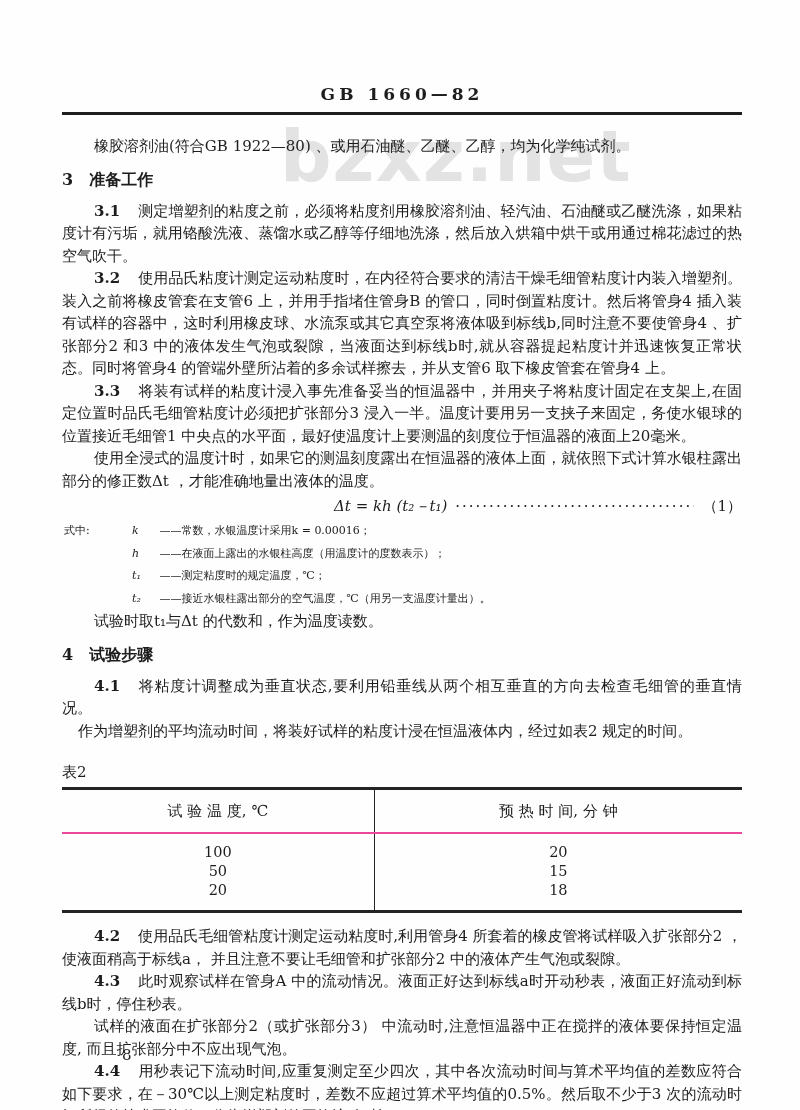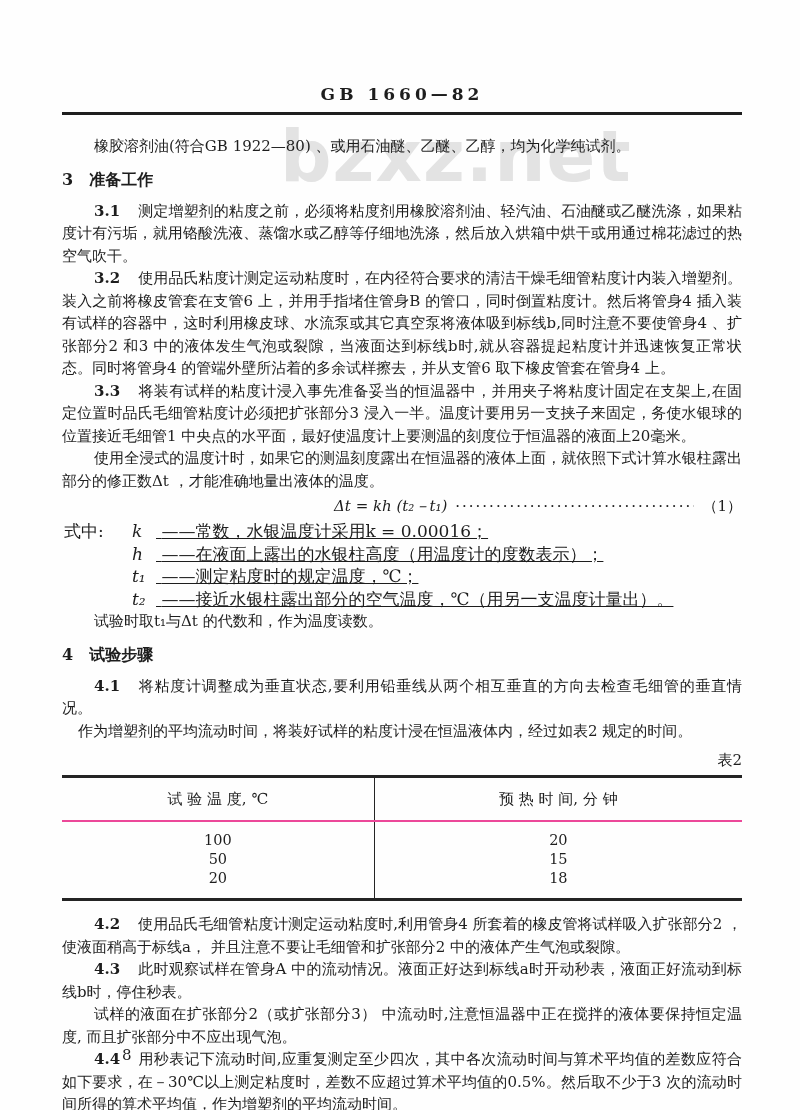--- a/index.html
+++ b/index.html
@@ -27,24 +27,24 @@
   .indent-sm { text-indent:16px; }
   .pnum { font-weight:bold; margin-right:18px; }
   .formula {
     display:flex; align-items:baseline;
     padding-left:272px; margin:3px 0 2px;
     font-size:15px; line-height:23px;
   }
   .formula .expr { font-style:italic; white-space:nowrap; }
   .formula .dots { flex:1; overflow:hidden; white-space:nowrap; letter-spacing:2px; margin:0 8px; }
   .formula .fnum { white-space:nowrap; }
-  .where-row { position:relative; padding-left:70px; font-size:17px; line-height:22.5px;text-decoration:underline; }
+  .where-row { position:relative; padding-left:70px; font-size:11px; line-height:22.5px; }
   .where-label { position:absolute; left:2px; }
   .sym { font-style:italic; display:inline-block; min-width:24px; }
-  .table-caption { text-align:right; font-size:15px; margin:9px 0 5px; }
+  .table-caption { text-align:left; font-size:15px; margin:21px 0 5px; }
   table.tbl {
     width:100%; border-collapse:collapse;
     border-top:3px solid #242424; border-bottom:3px solid #242424;
     margin-bottom:12px;
   }
   table.tbl th {
     font-weight:normal; font-size:15px; padding:12px 0 11px;
     border-bottom:2px solid #ec4899; text-align:center;
   }
   table.tbl td { text-align:center; font-size:14.5px; line-height:19px; padding:0; }

